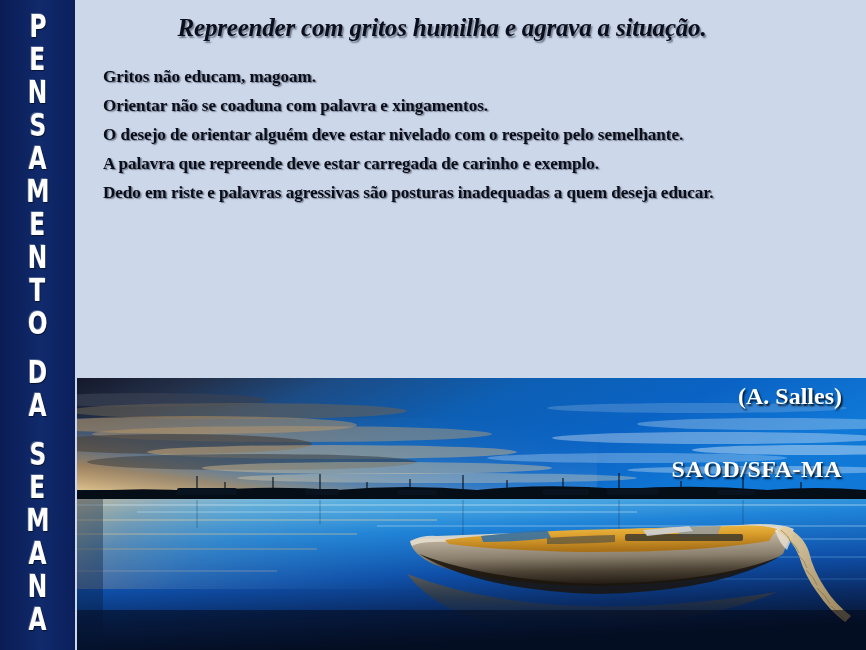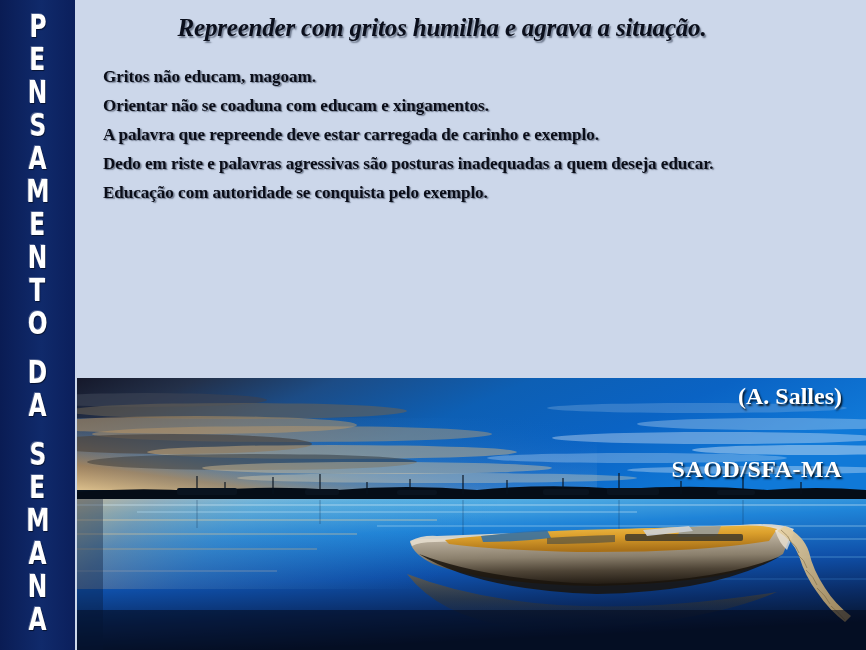--- a/index.html
+++ b/index.html
@@ -153,24 +153,24 @@
         <div class="vletter">A</div>
       </div>
   </div>
 
   <div id="text-panel">
 
     <div id="title">Repreender com gritos humilha e agrava a situação.</div>
 
     <div id="body-text">
       <p class="nojust">Gritos não educam, magoam.</p>
-      <p class="nojust">Orientar não se coaduna com educam e xingamentos.</p>
+      <p class="nojust">Orientar não se coaduna com palavra e xingamentos.</p>
+      <p>O desejo de orientar alguém deve estar nivelado com o respeito pelo semelhante.</p>
       <p class="nojust">A palavra que repreende deve estar carregada de carinho e exemplo.</p>
       <p>Dedo em riste e palavras agressivas são posturas inadequadas a quem deseja educar.</p>
-      <p class="nojust">Educação com autoridade se conquista pelo exemplo.</p>
     </div>
   </div>
 
   <div id="photo">
     <svg width="789" height="272" viewBox="0 0 789 272" xmlns="http://www.w3.org/2000/svg">
       <defs>
         <linearGradient id="skyGrad" x1="0" y1="0" x2="1" y2="0.35">
           <stop offset="0%" stop-color="#15182a"></stop>
           <stop offset="14%" stop-color="#233049"></stop>
           <stop offset="30%" stop-color="#1c4c86"></stop>

